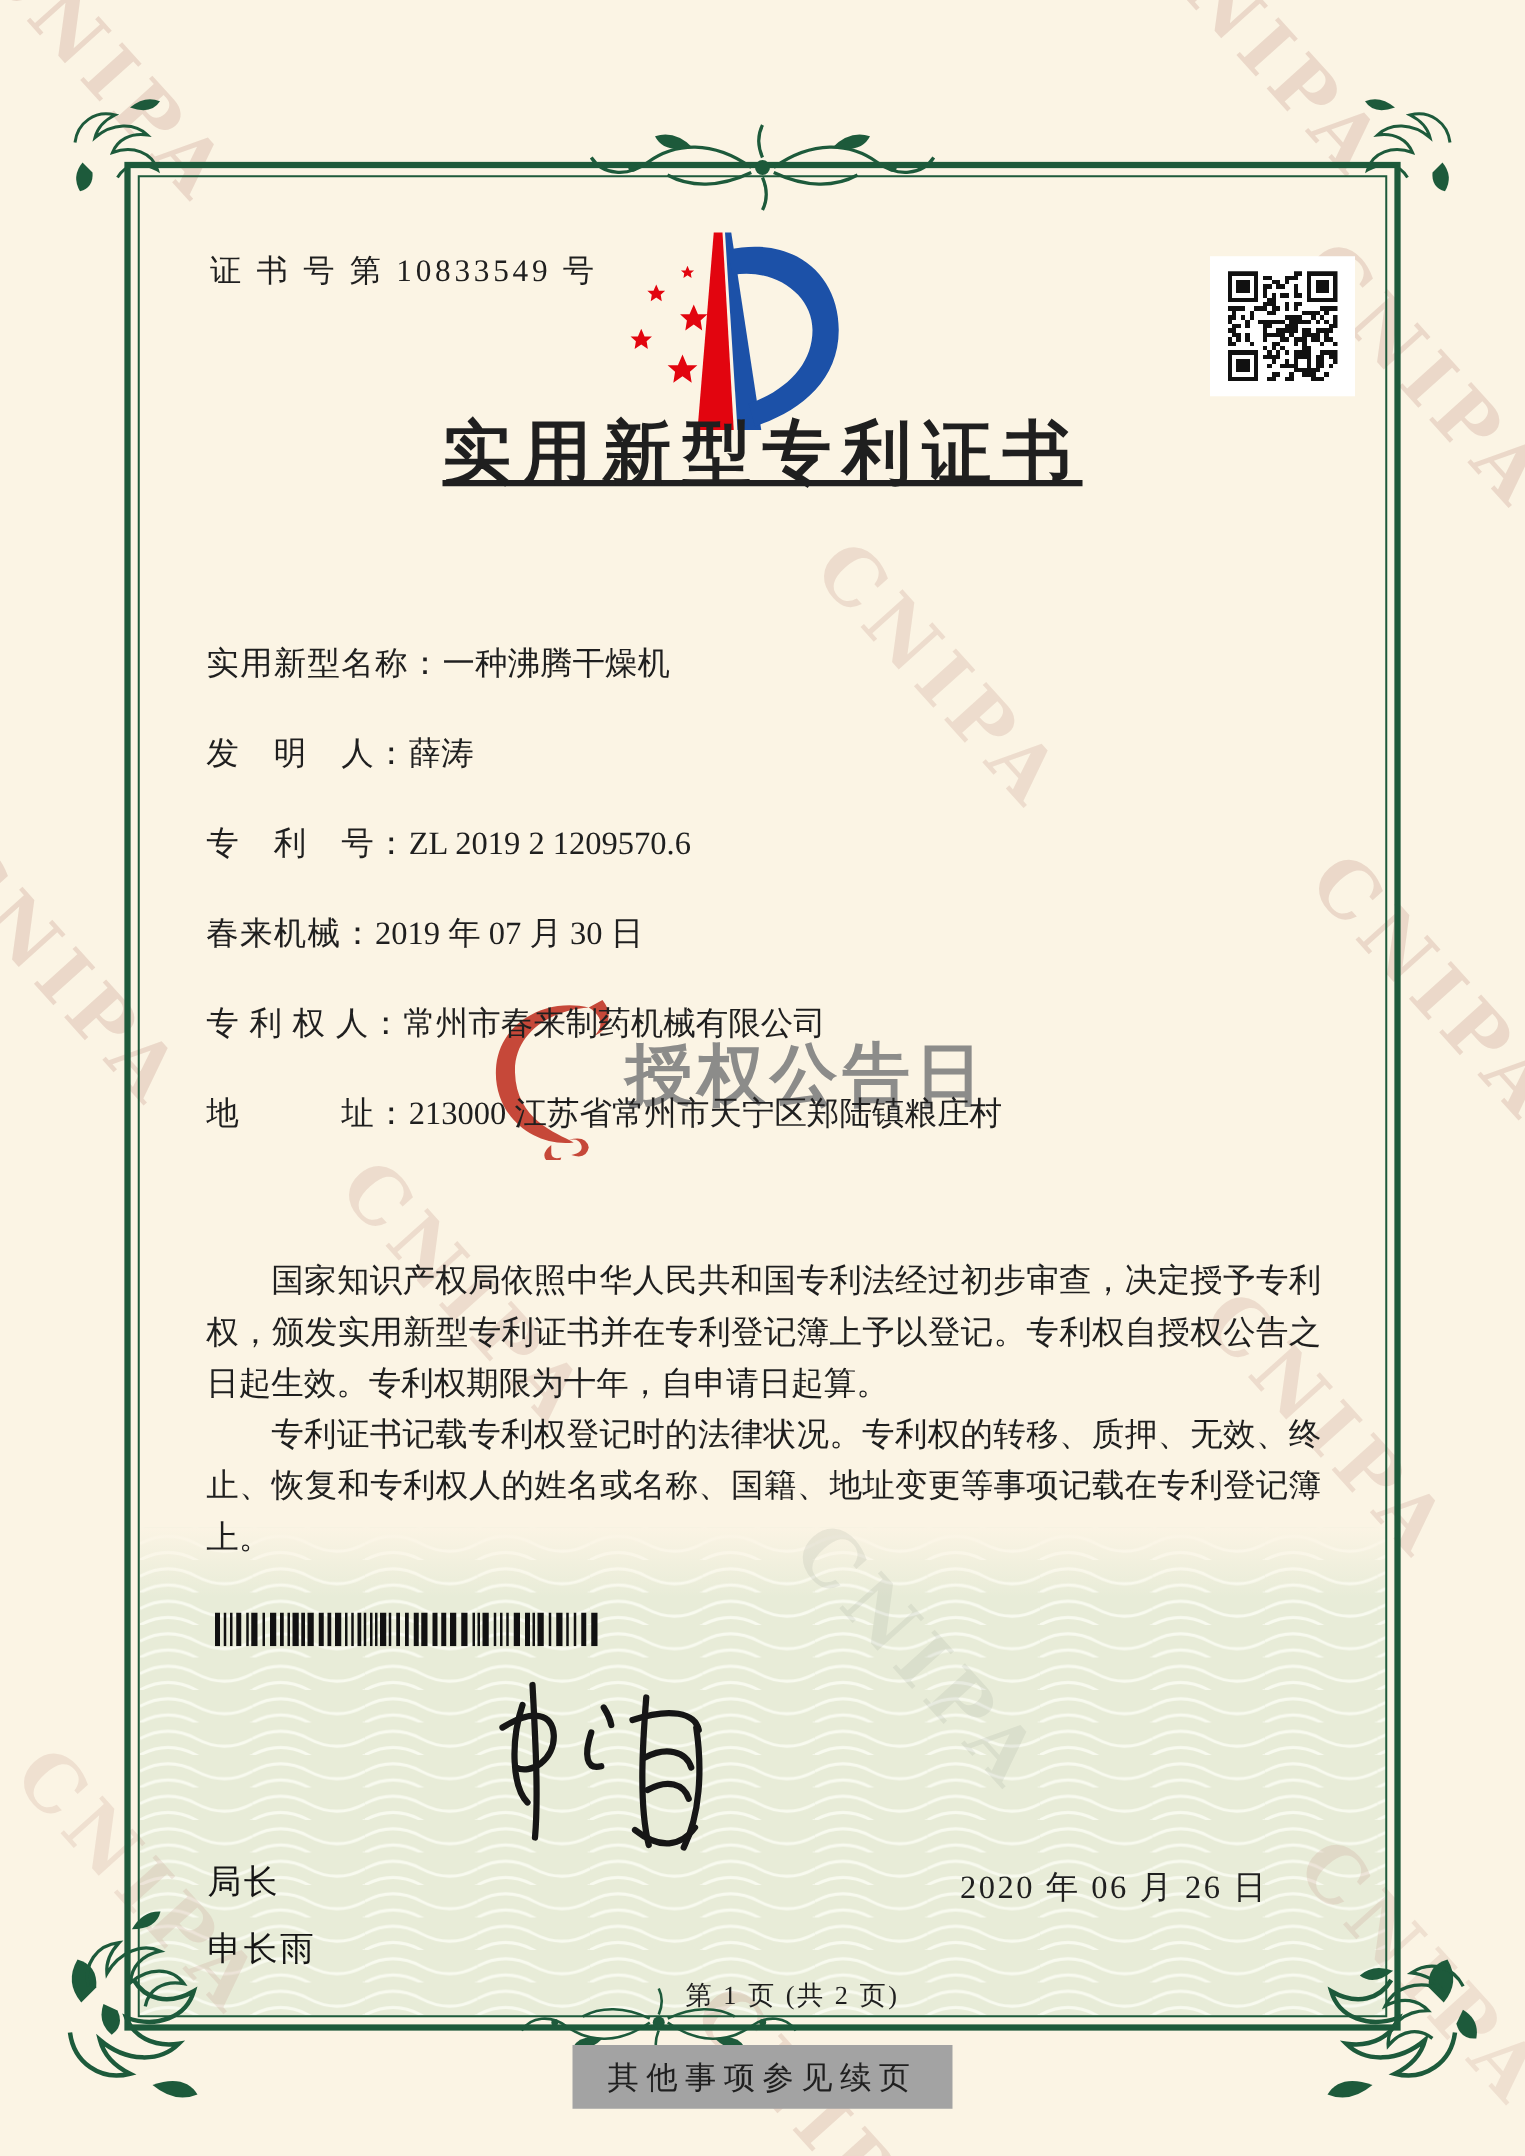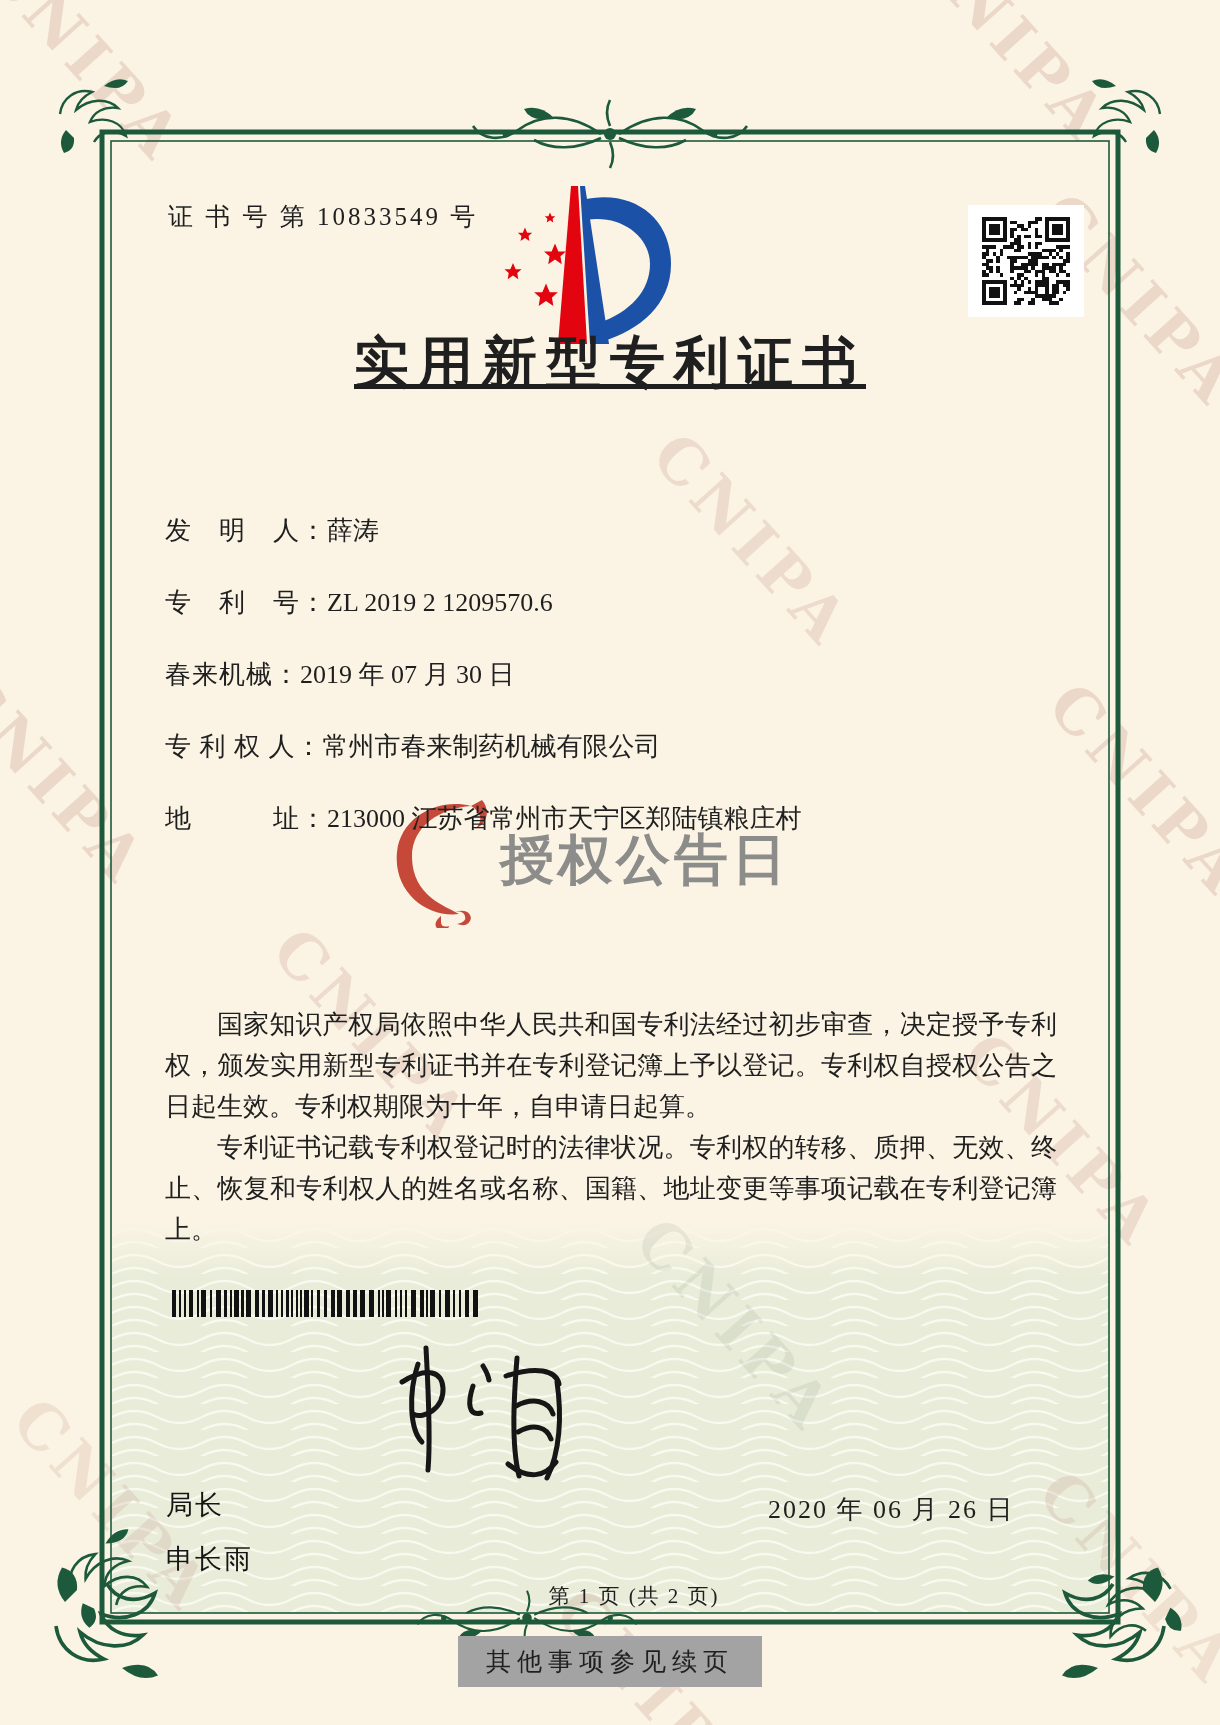--- a/index.html
+++ b/index.html
@@ -379,20 +379,23 @@
           <rect x="0" y="18" width="7" height="7" fill="#111"></rect>
           <rect x="1" y="19" width="5" height="5" fill="#fff"></rect>
           <rect x="2" y="20" width="3" height="3" fill="#111"></rect>
         </svg>
     </div>
 
     <div class="title">实用新型专利证书</div>
 
     <div class="fields">
       <div class="field-row">
+        <span class="field-label">实用新型名称：</span><span>一种沸腾干燥机</span>
+      </div>
+      <div class="field-row">
         <span class="field-label">发　明　人：</span><span>薛涛</span>
       </div>
       <div class="field-row">
         <span class="field-label">专　利　号：</span><span>ZL 2019 2 1209570.6</span>
       </div>
       <div class="field-row">
         <span class="field-label">春来机械：</span><span>2019 年 07 月 30 日</span>
       </div>
       <div class="field-row">
         <span class="field-label">专 利 权 人：</span><span>常州市春来制药机械有限公司</span>

